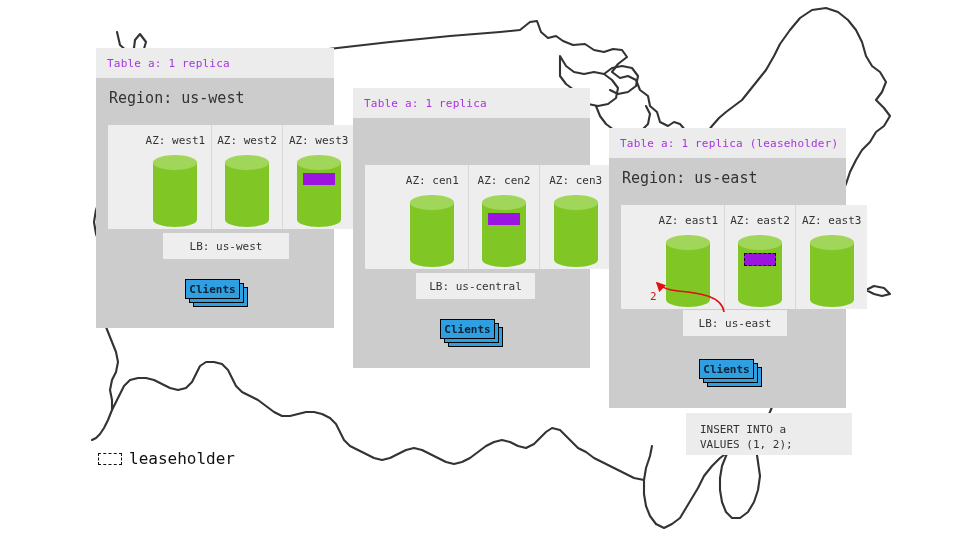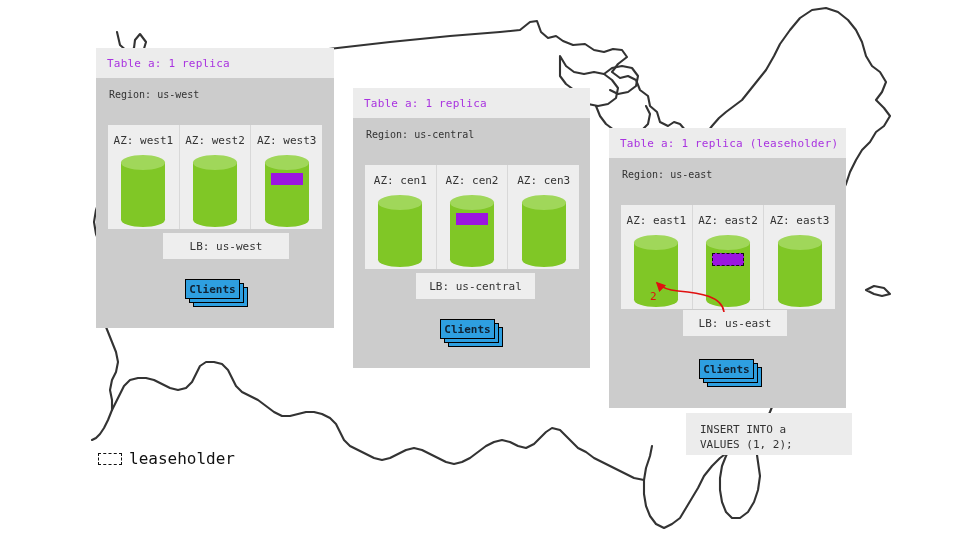--- a/index.html
+++ b/index.html
@@ -16,25 +16,25 @@
 
   
   .region{position:absolute;background:#cccccc;}
   .region-header{
     background:#ececec;color:#a933e0;
     font-size:11px;letter-spacing:.2px;
     padding:9px 0 0 11px;height:30px;box-sizing:border-box;
     white-space:nowrap;
   }
   .region-title{
-    color:#333333;font-size:10px;
+    color:#333333;font-size:15px;
     padding:11px 0 0 13px;white-space:nowrap;
   }
   .az-strip{
-    position:absolute;background:#eeeeee;display:flex;
+    position:absolute;background:#eeeeee;display:flex;padding-left:32px;
   }
   .az-cell{
     flex:1;position:relative;border-right:1px solid #d8d8d8;
     display:flex;flex-direction:column;align-items:center;
   }
   .az-cell:last-child{border-right:none;}
   .az-label{
     font-size:11px;color:#333333;margin-top:9px;white-space:nowrap;
   }
   
@@ -193,21 +193,20 @@
 
     <div class="clients" style="left:89px;top:231px;width:63px;height:28px;">
       <div class="sheet" style="left:8px;top:8px;width:55px;height:20px;"></div>
       <div class="sheet" style="left:4px;top:4px;width:55px;height:20px;"></div>
       <div class="sheet sheet-front" style="left:0px;top:0px;width:55px;height:20px;">Clients</div>
     </div>
   </div>
 
   <div class="region" style="left:353px;top:88px;width:237px;height:280px;">
     <div class="region-header">Table a: 1 replica</div>
-    <div class="region-title">Region: us-central</div>
 
     <div class="az-strip" style="left:12px;top:77px;width:214px;height:104px;">
       <div class="az-cell">
         <div class="az-label">AZ: cen1</div>
         <div class="cyl" style="width:44px;height:72px;">
           <div class="cyl-bot"></div>
           <div class="cyl-body"></div>
           <div class="cyl-top"></div>
         </div>
       </div>

